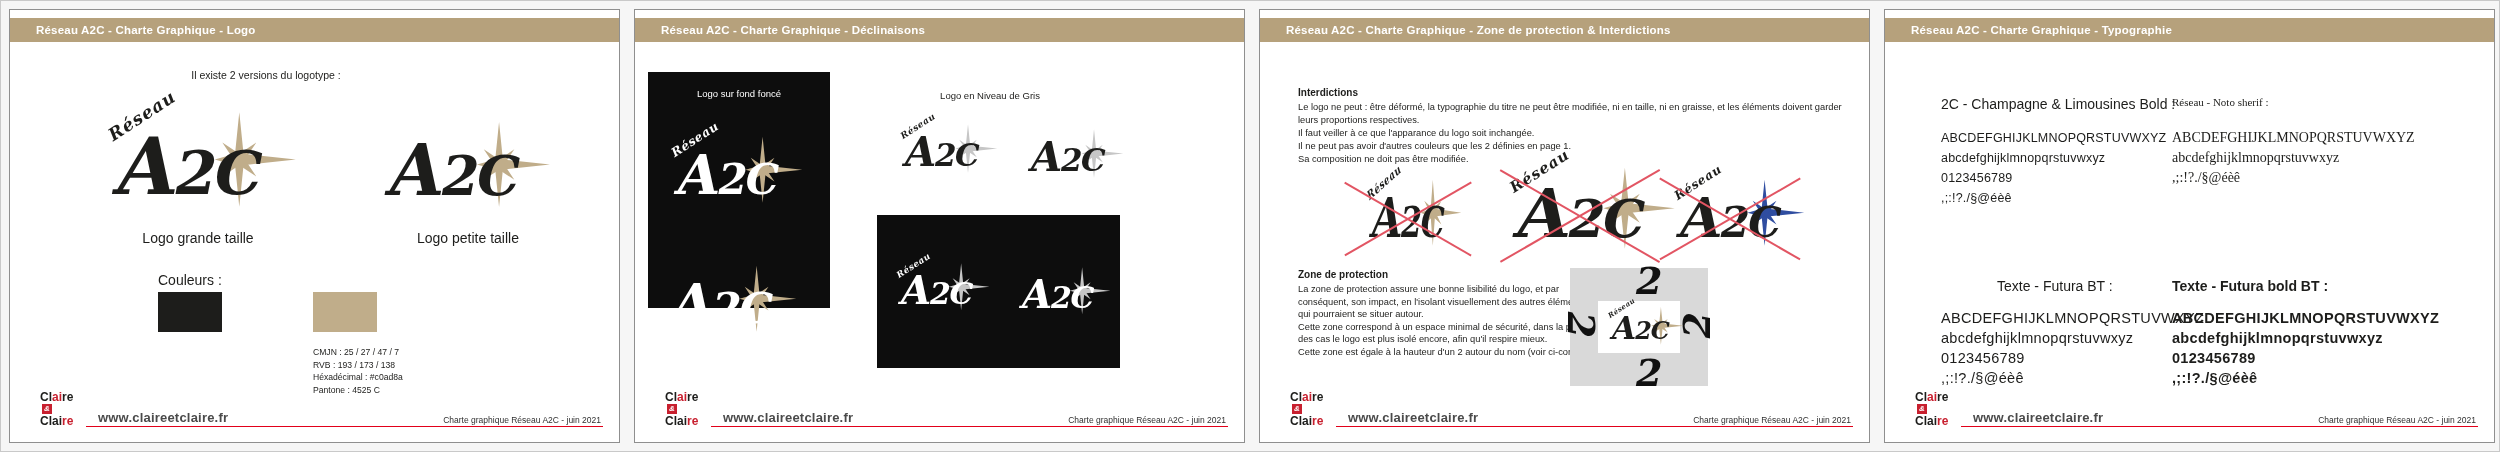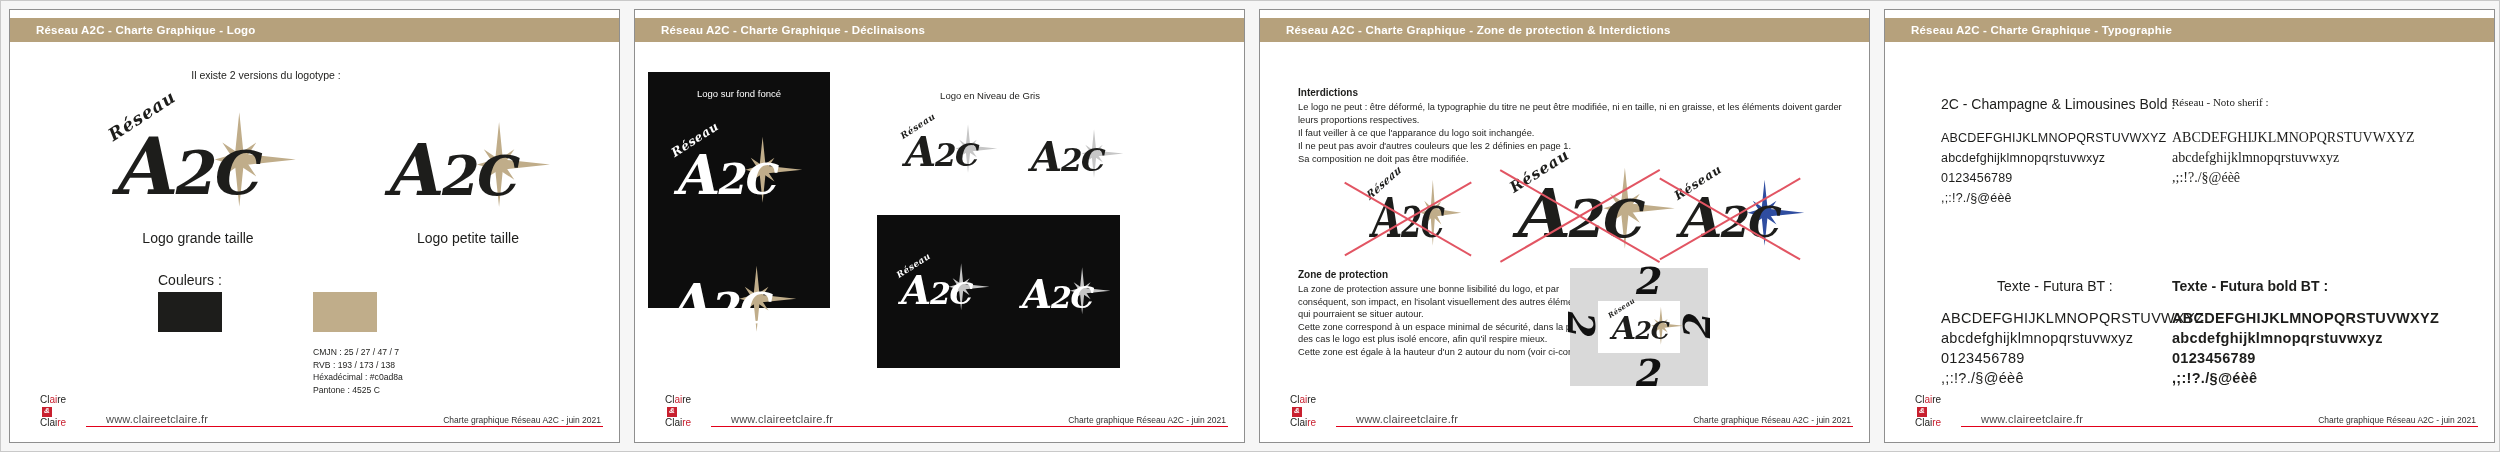--- a/index.html
+++ b/index.html
@@ -37,25 +37,25 @@
   .forbidden{position:absolute;display:flex;align-items:center;justify-content:center;}
   .forbidden::before,.forbidden::after{
     content:"";position:absolute;left:-4%;top:50%;width:108%;height:1.6px;
     background:#e25563;z-index:5;}
   .forbidden::before{transform:rotate(30deg);}
   .forbidden::after{transform:rotate(-30deg);}
   
   .foot{position:absolute;left:0;right:0;bottom:0;height:46px;font-family:"Liberation Sans",sans-serif;}
   .foot .rule{position:absolute;left:76px;right:16px;bottom:15px;border-top:1.2px solid #e2001a;}
   .foot .brand{position:absolute;left:30px;bottom:14px;line-height:1.05;}
-  .foot .b1,.foot .b2{font-size:10px;font-weight:normal;color:#1d1d1b;}
+  .foot .b1,.foot .b2{font-size:12px;font-weight:bold;color:#1d1d1b;}
   .foot .amp{width:10px;height:10px;background:#c8202f;color:#fff;font-size:8px;font-weight:bold;
     font-style:italic;display:flex;align-items:center;justify-content:center;margin:1px 0 1px 2px;}
   .redc{color:#c8202f;}
-  .foot .site{position:absolute;left:96px;bottom:17px;font-size:11px;color:#4a4a4a;letter-spacing:.2px;}
+  .foot .site{position:absolute;left:88px;bottom:17px;font-size:13px;color:#4a4a4a;letter-spacing:.2px;font-weight:bold;}
   .foot .fright{position:absolute;right:18px;bottom:17px;font-size:8.5px;color:#303030;}
   
   .abs{position:absolute;}
   .center{text-align:center;}
   .small-label{font-size:14px;color:#1d1d1b;}
   .body-txt{font-size:9.3px;line-height:13px;color:#1d1d1b;}
   .bold{font-weight:bold;}
   
   .intro{left:0;top:58px;width:512px;font-size:10.5px;line-height:14.5px;}
   .swatch{width:64px;height:40px;}

